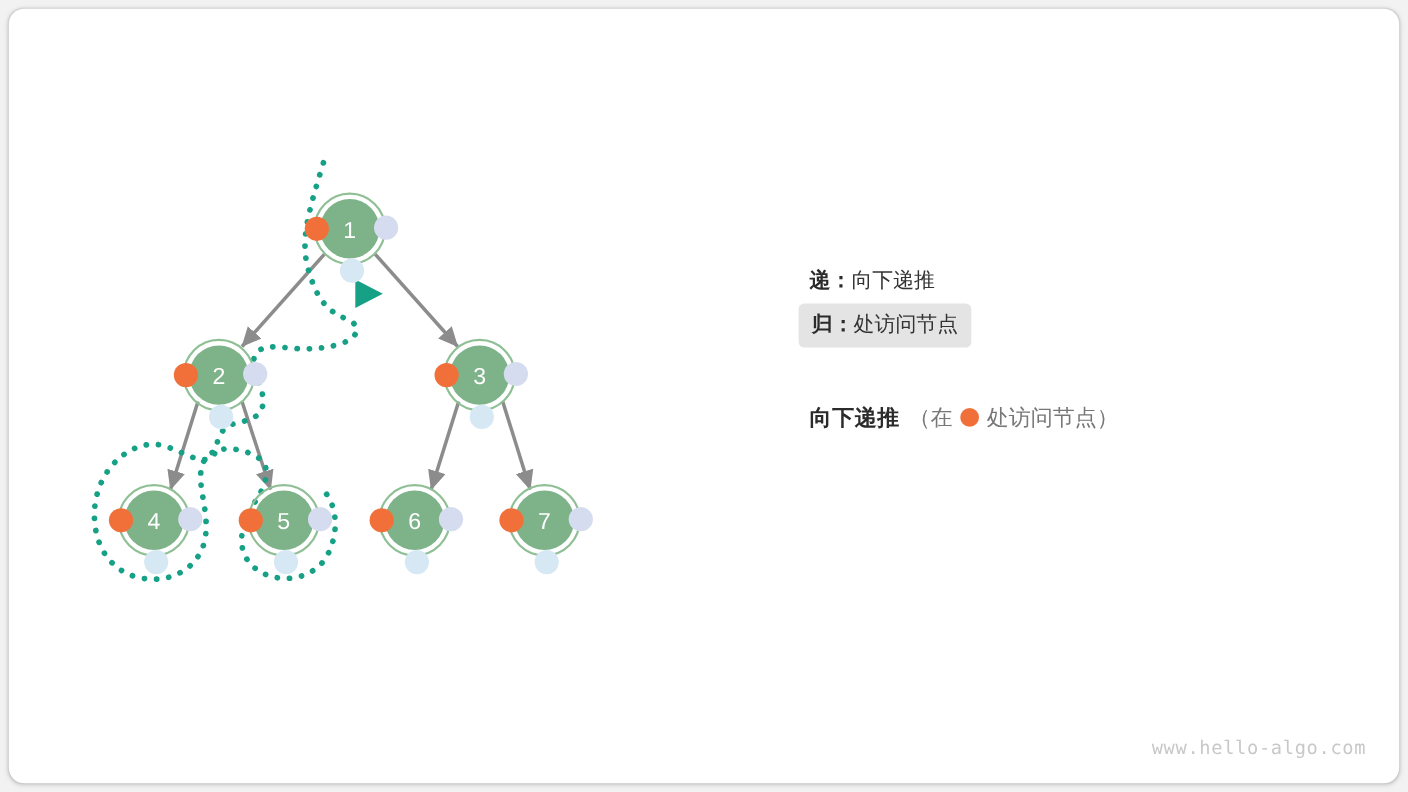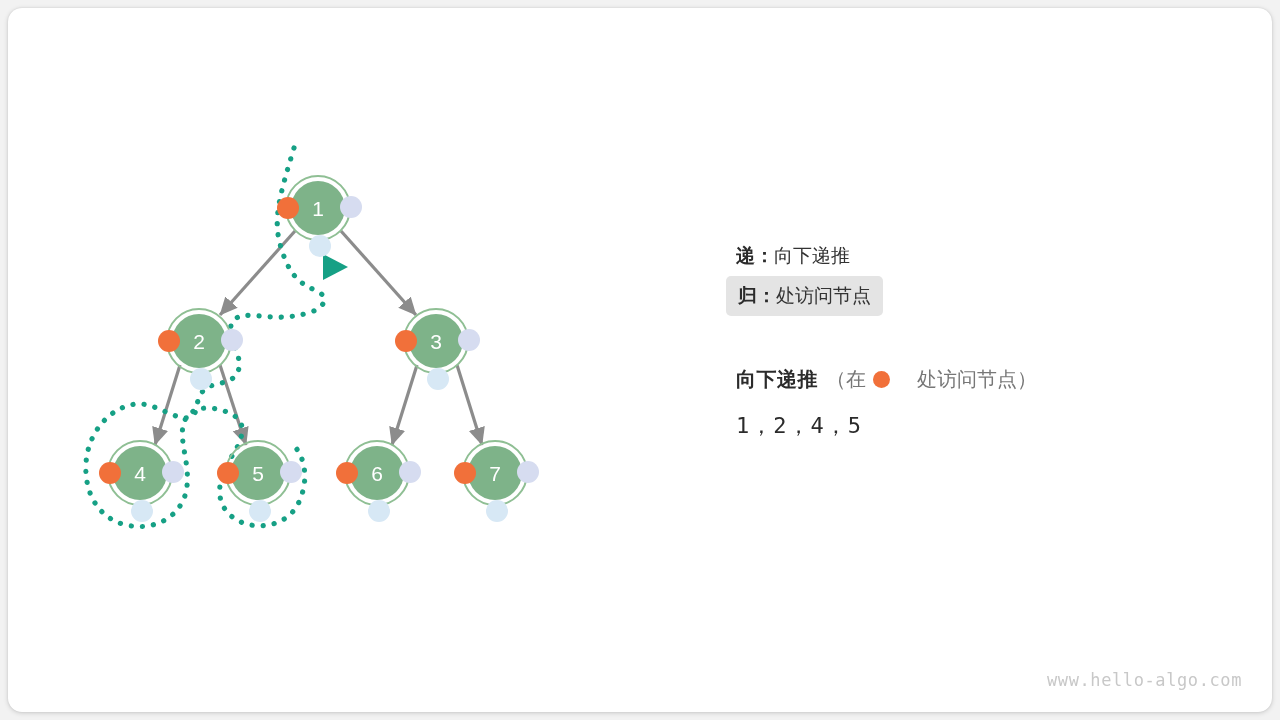--- a/index.html
+++ b/index.html
@@ -74,21 +74,20 @@
     white-space: nowrap;
   }
   #order-title {
     font-weight: bold;
     color: #2b2b2b;
     letter-spacing: 0.5px;
   }
   #order-paren-open, #order-paren-close, #order-hint {
     color: #777777;
     font-weight: normal;
-    margin-left: 20px;
   }
   .inline-dot {
     display: inline-block;
     width: 17px;
     height: 17px;
     border-radius: 50%;
     background: #f1703a;
     margin: 0 7px;
     vertical-align: middle;
   }
@@ -236,18 +235,17 @@
       </div>
     </div>
 
     <div id="order-block">
       <div id="order-title-row">
         <span id="order-title">向下递推</span>
         <span id="order-paren-open" style="margin-left:8px;">（在</span>
         <span class="inline-dot"></span>
         <span id="order-hint">处访问节点）</span>
       </div>
-      <div id="order-values">1，2，4，5</div>
     </div>
 
     <div id="watermark">www.hello-algo.com</div>
   </div>
 </div>
 
 </body></html>

